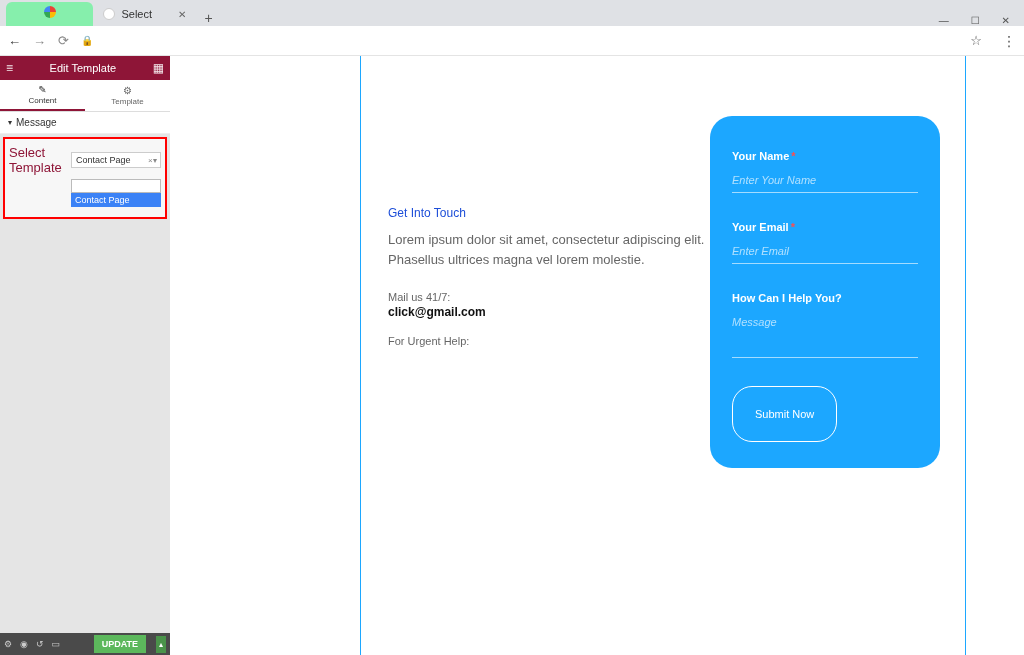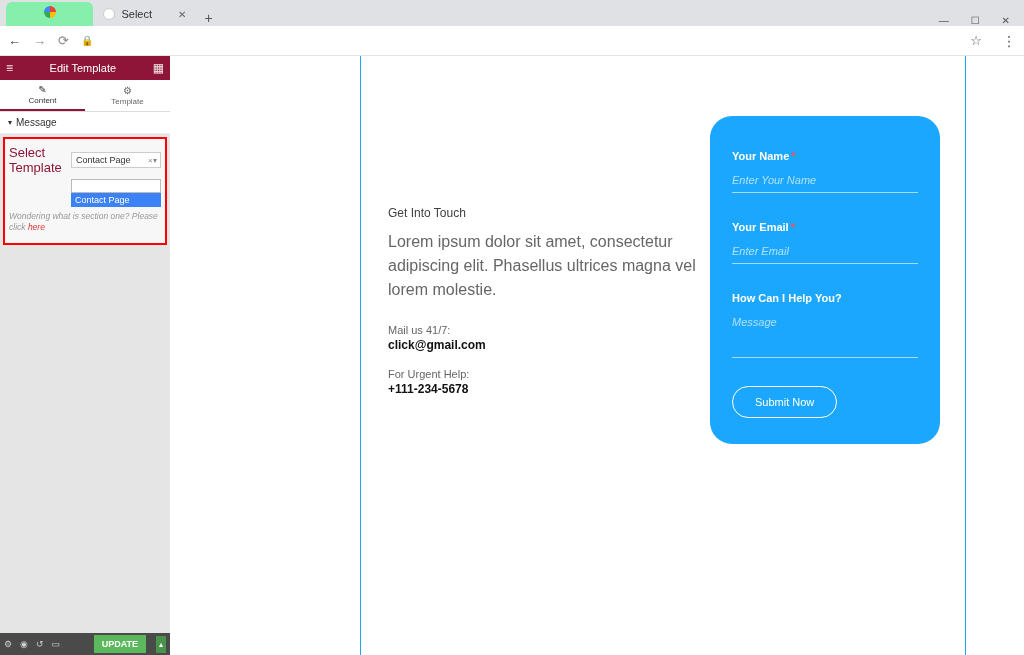--- a/index.html
+++ b/index.html
@@ -50,33 +50,33 @@
 
   .sb-footer{height:22px;background:#4a4a4a;display:flex;align-items:center;padding:0 4px;gap:8px;}
   .sb-footer .f-ic{color:#ccc;font-size:9px;}
   .update-btn{margin-left:auto;background:#5cb85c;color:#fff;font-size:9px;font-weight:600;padding:4px 8px;border:none;margin-right:2px;display:flex;align-items:center;gap:2px;}
   .update-caret{background:#4a934a;padding:4px 3px;color:#fff;font-size:8px;}
 
   
   .canvas{flex:1;background:#fff;position:relative;overflow:hidden;}
   .side-guides{position:absolute;top:0;bottom:0;border-left:1px solid #1ca7ff;border-right:1px solid #1ca7ff;left:190px;right:58px;}
   .col-left{position:absolute;left:218px;top:150px;width:320px;}
-  .subhead{color:#404040;font-size:12px;margin-bottom:10px;}
+  .subhead{color:#1d4ed8;font-size:12px;margin-bottom:10px;}
   .heading{font-size:25px;font-weight:700;color:#111;line-height:1.3;margin-bottom:16px;}
-  .para{font-size:16px;color:#666;line-height:1.5;margin-bottom:22px;}
+  .para{font-size:13px;color:#666;line-height:1.5;margin-bottom:22px;}
   .info-lbl{font-size:11px;color:#666;margin-bottom:2px;}
   .info-val{font-size:12px;font-weight:700;color:#111;margin-bottom:16px;}
 
   .form-card{position:absolute;right:84px;top:60px;width:230px;background:#1ca7ff;border-radius:22px;padding:24px 22px 26px 22px;}
   .f-label{color:#fff;font-size:11px;font-weight:600;margin-bottom:8px;display:block;margin-top:10px;}
   .f-label .req{color:#ff4d4d;margin-left:2px;}
   .f-input{width:100%;border:none;border-bottom:1px solid rgba(255,255,255,.6);background:transparent;padding:4px 0 6px 0;font-size:11px;color:#fff;margin-bottom:18px;outline:none;font-style:italic;}
   .f-input::placeholder{color:rgba(255,255,255,.65);}
   .f-ta{height:46px;resize:none;}
-  .submit-btn{border:1px solid #fff;background:transparent;color:#fff;font-size:11px;padding:9px 22px;border-radius:20px;margin-top:6px;}
+  .submit-btn{border:1px solid #fff;background:transparent;color:#fff;font-size:11px;padding:21px 22px;border-radius:20px;margin-top:6px;}
 </style>
 </head>
 <body>
 
 <div class="chrome">
   <div class="titlebar">
     <div class="tabs-row">
       <div class="tab active">
         <span class="favicon" style="background:conic-gradient(#ea4335 0 90deg,#fbbc05 90deg 180deg,#34a853 180deg 270deg,#4285f4 270deg 360deg);"></span>
         <span>Your Site Title</span>
@@ -133,23 +133,20 @@
     <div class="redbox">
       <div class="sel-row">
         <span class="sel-lbl">Select Template</span>
         <div class="sel-box">
           <span>Contact Page</span>
           <span class="arrs">× ▾</span>
         </div>
       </div>
       <div class="search-inp"></div>
       <div class="dd-opt">Contact Page</div>
-      <div class="help-text">
-        <span>Wondering what is section one? Please click </span><span class="here">here</span>
-      </div>
     </div>
     <div class="sb-body"></div>
     <div class="collapse-handle">‹</div>
     <div class="sb-footer">
       <span class="f-ic">⚙</span>
       <span class="f-ic">◉</span>
       <span class="f-ic">↺</span>
       <span class="f-ic">▭</span>
       <button class="update-btn">
           <span>UPDATE</span>
@@ -160,21 +157,20 @@
 
   <div class="canvas">
     <div class="side-guides"></div>
 
     <div class="col-left">
       <div class="subhead">Get Into Touch</div>
       <div class="para">Lorem ipsum dolor sit amet, consectetur adipiscing elit. Phasellus ultrices magna vel lorem molestie.</div>
       <div class="info-lbl">Mail us 41/7:</div>
       <div class="info-val">click@gmail.com</div>
       <div class="info-lbl">For Urgent Help:</div>
-      <div class="info-val">+111-234-5678</div>
     </div>
 
     <div class="form-card">
       <label class="f-label"><span>Your Name</span><span class="req">*</span></label>
       <input class="f-input" placeholder="Enter Your Name" style="">
       <label class="f-label"><span>Your Email</span><span class="req">*</span></label>
       <input class="f-input" placeholder="Enter Email" style="">
       <label class="f-label">How Can I Help You?</label>
       <textarea class="f-input f-ta" placeholder="Message" style=""></textarea>
       <button class="submit-btn">Submit Now</button>

